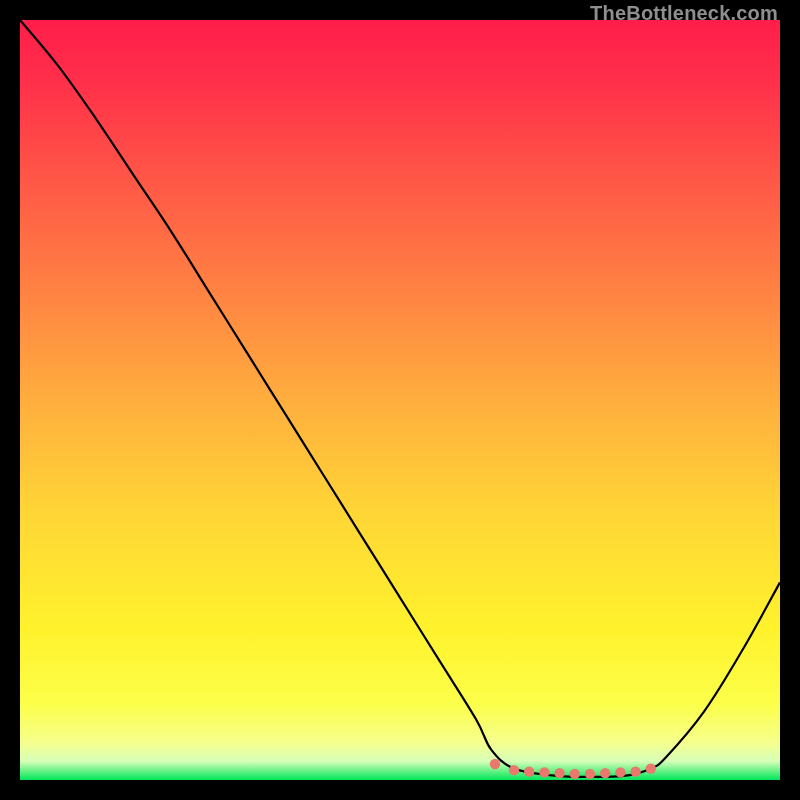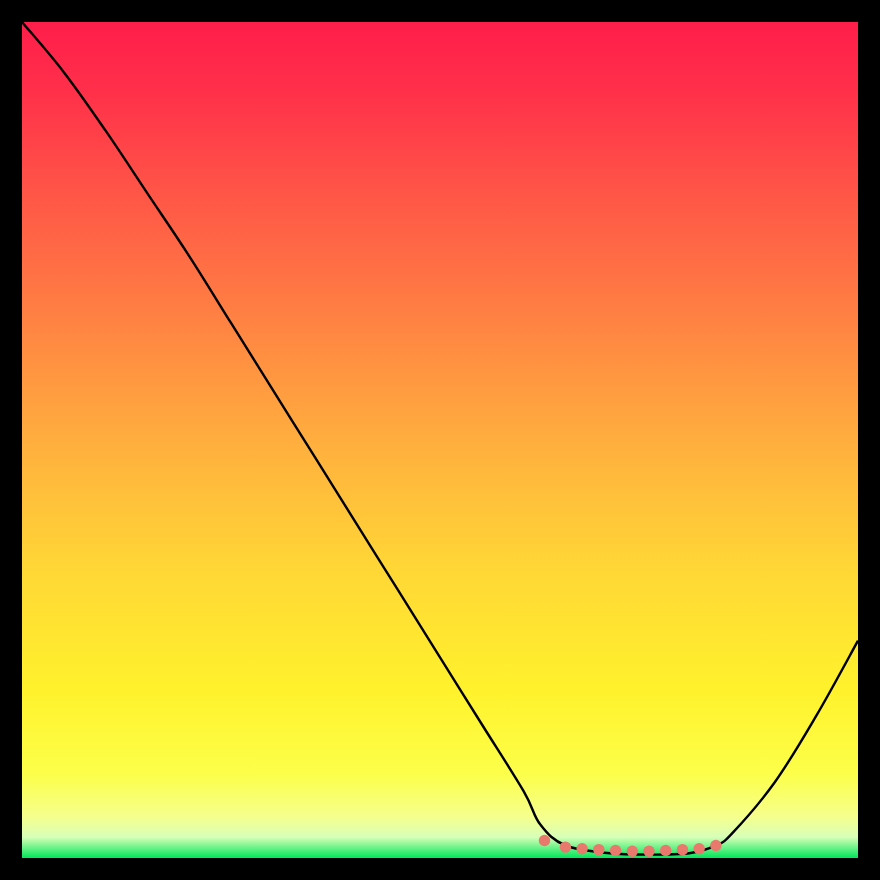--- a/index.html
+++ b/index.html
@@ -78,14 +78,15 @@
           <circle cx="554.8" cy="753.92" r="5.2" fill="#e9786d"></circle>
           <circle cx="570" cy="753.92" r="5.2" fill="#e9786d"></circle>
           <circle cx="585.2" cy="753.16" r="5.2" fill="#e9786d"></circle>
           <circle cx="600.4" cy="752.4" r="5.2" fill="#e9786d"></circle>
           <circle cx="615.6" cy="751.64" r="5.2" fill="#e9786d"></circle>
           <circle cx="630.8" cy="748.6" r="5.2" fill="#e9786d"></circle>
         </g>
     </svg>
   </div>
 
+  <div class="attribution">TheBottleneck.com</div>
 
 </div>
 
 </body></html>

